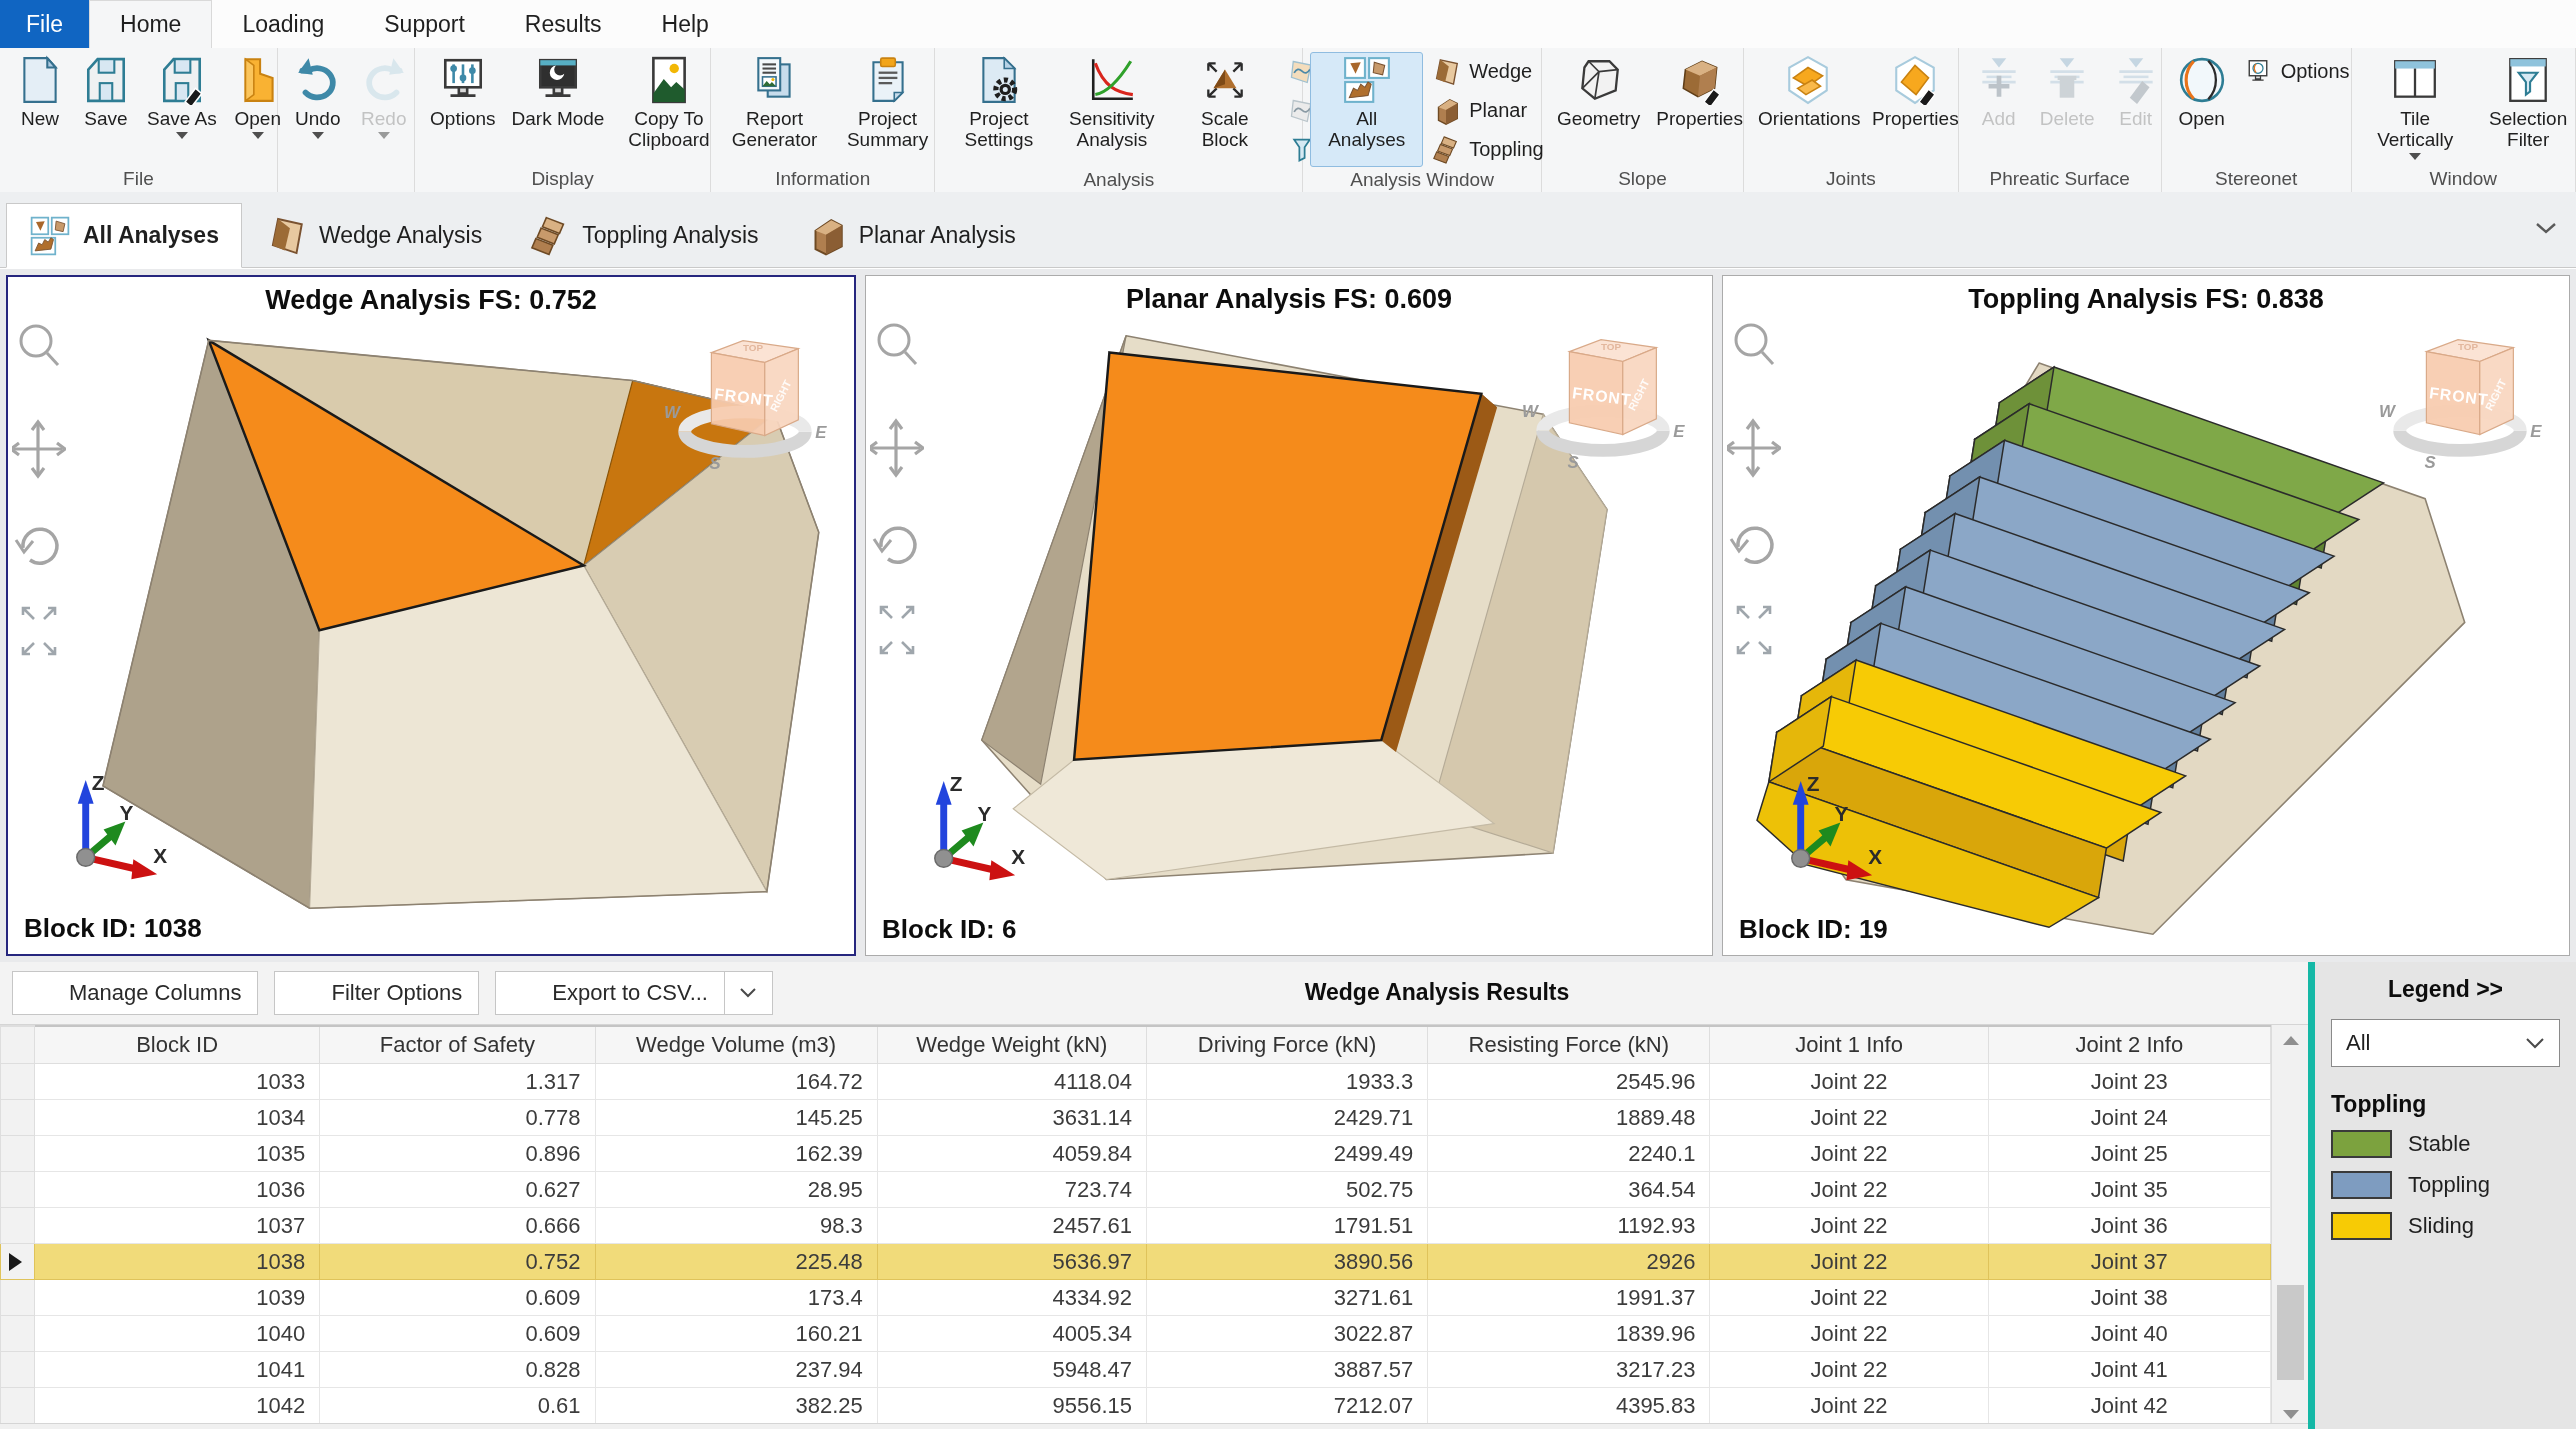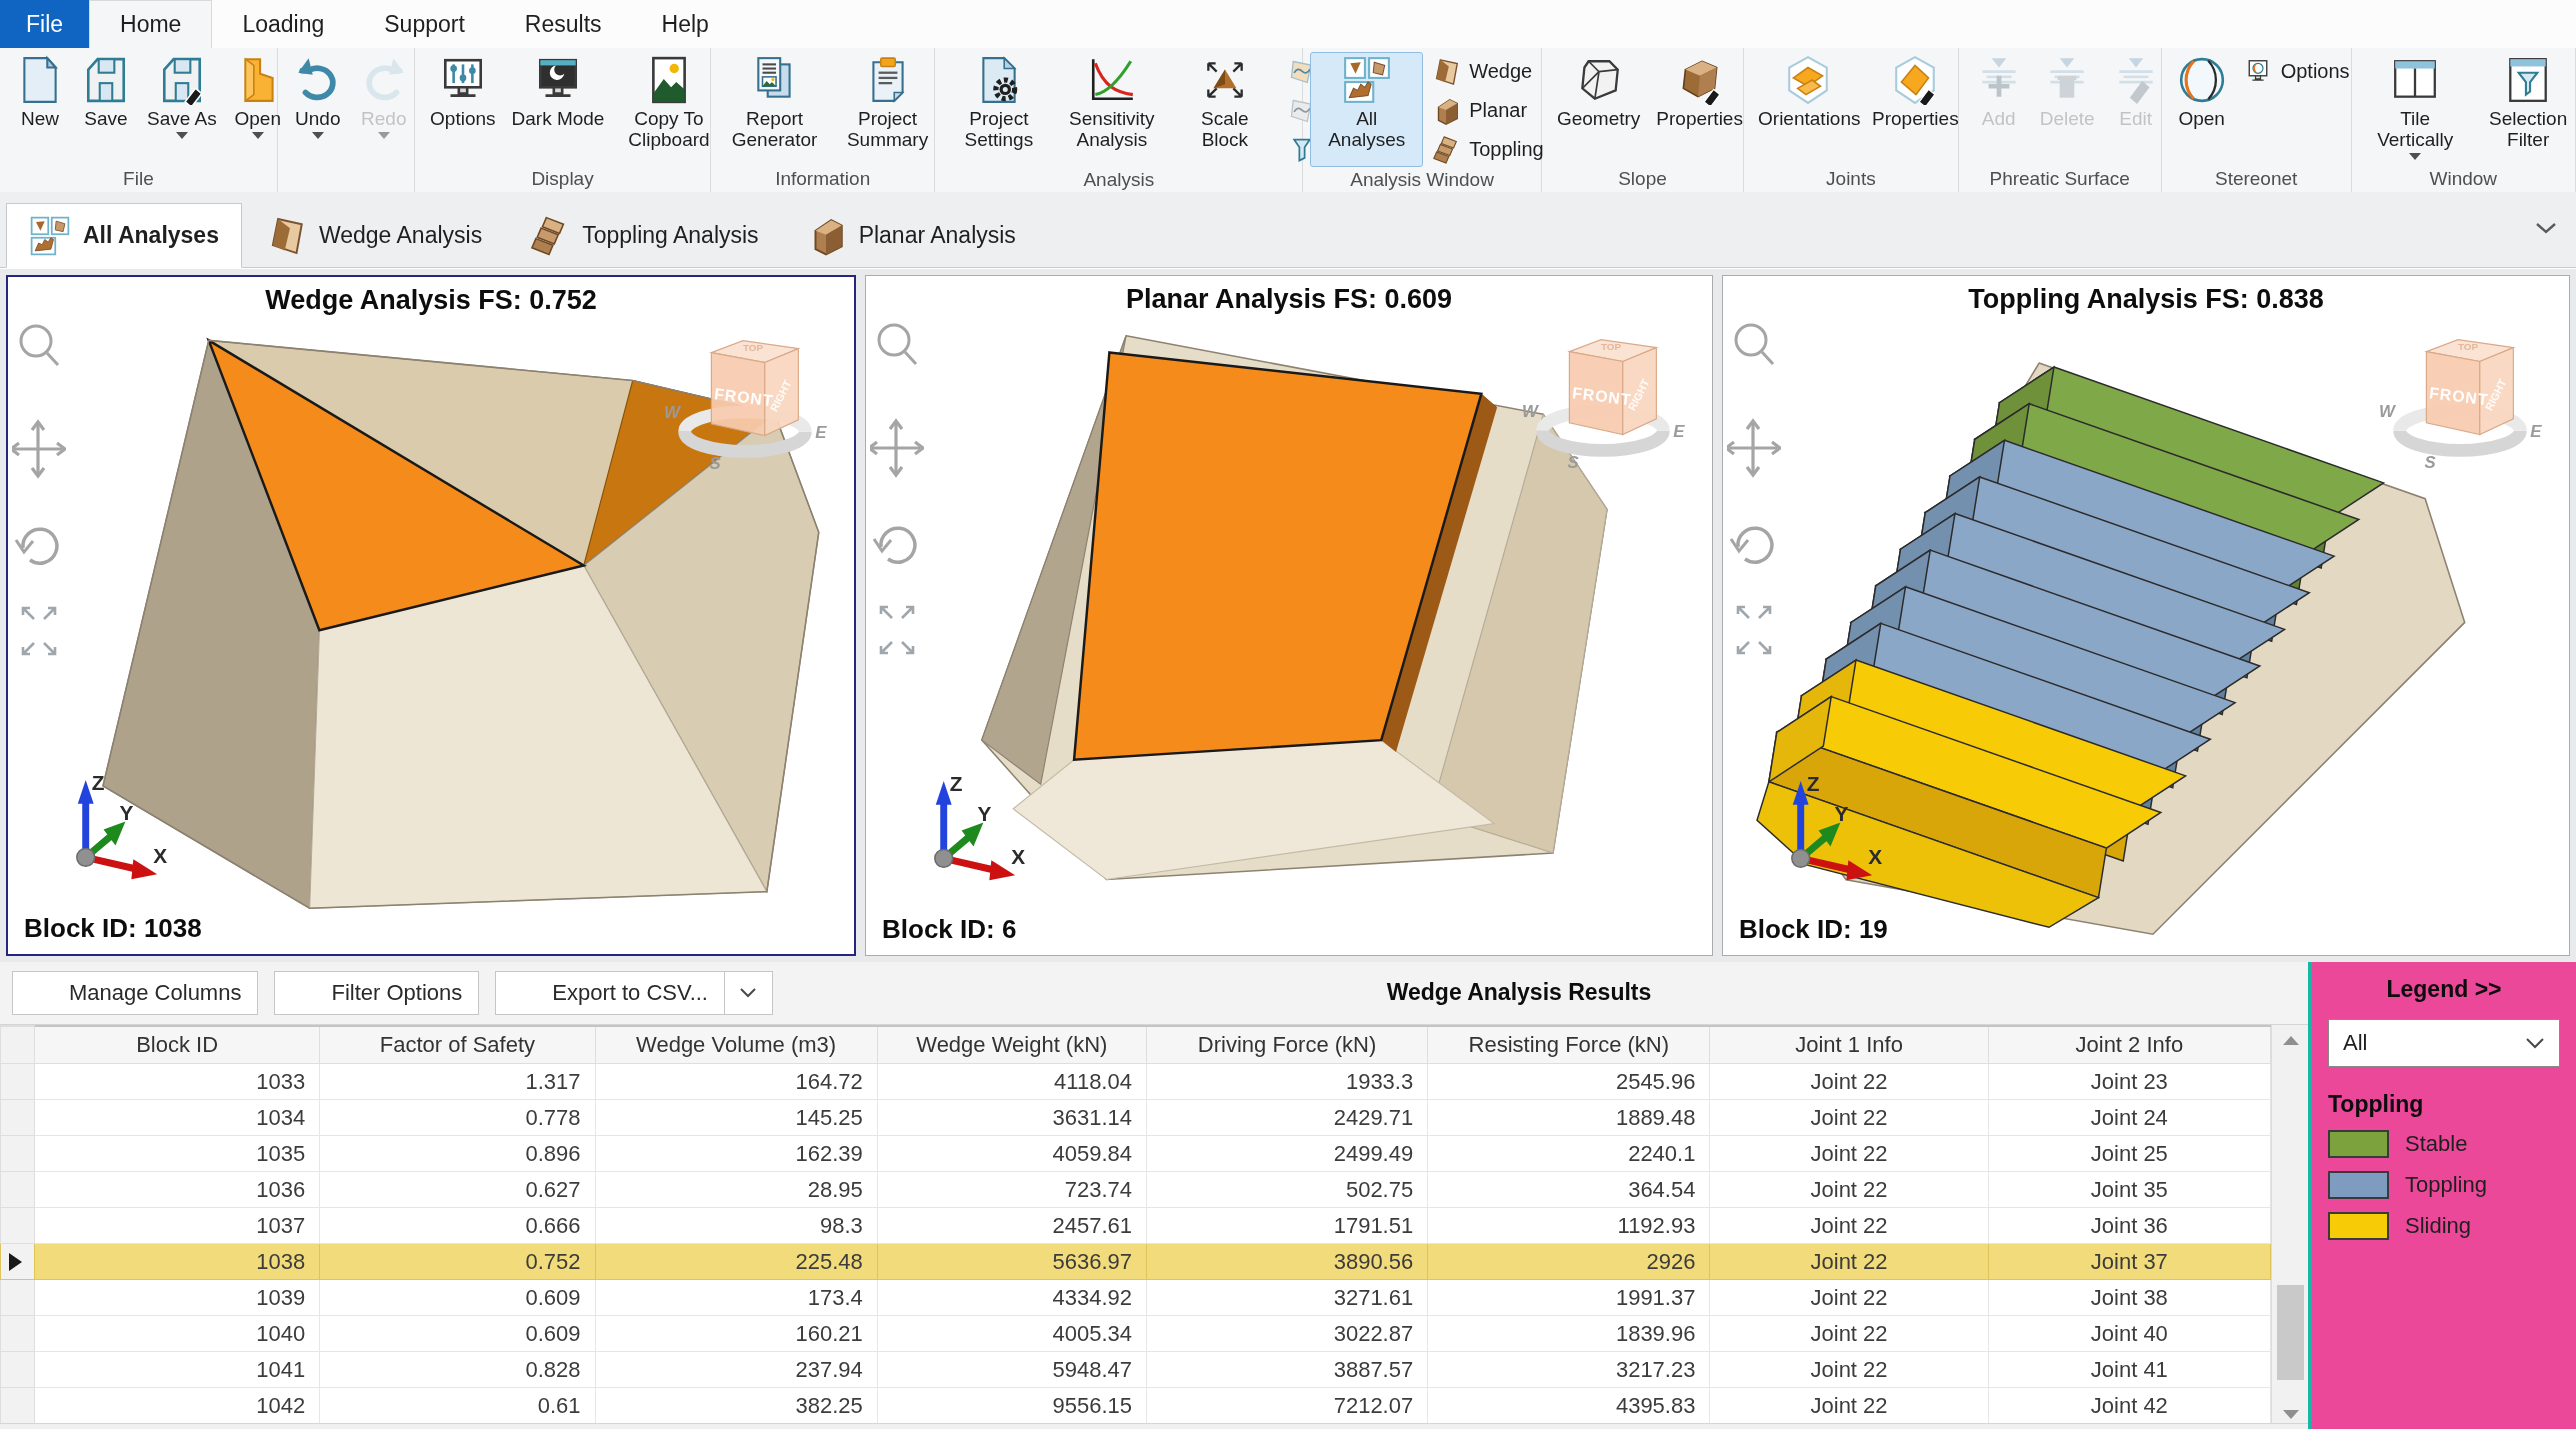--- a/index.html
+++ b/index.html
@@ -52,40 +52,40 @@
   .cube-front{font:bold 16px "Liberation Sans",sans-serif;fill:#fff;letter-spacing:1px}
   .cube-top{font:bold 10px "Liberation Sans",sans-serif;fill:#E3B79D}
   .cube-side{font:bold 11px "Liberation Sans",sans-serif;fill:#fff;opacity:.9}
   .ax{font:bold 21px "Liberation Sans",sans-serif;fill:#2b2b2b}
   
   .results-toolbar{position:absolute;top:962px;left:0;width:2308px;height:63px;background:#F3F3F3;border-bottom:1px solid #D5D5D5;display:flex;align-items:center;padding-left:12px;gap:16px;box-sizing:border-box}
   .tb-btn{display:flex;align-items:center;gap:10px;background:#fff;border:1px solid #C6C6C6;height:44px;padding:0 16px;font-size:22px;color:#2a2a2a;box-sizing:border-box}
   .tb-btn .ic{width:30px;height:30px}
   .export-group{display:flex}
   .export-chev{width:48px;height:44px;background:#fff;border:1px solid #C6C6C6;border-left:none;display:flex;align-items:center;justify-content:center;box-sizing:border-box}
-  .results-title{position:absolute;top:979px;left:1519px;transform:translateX(-50%);font-size:23px;font-weight:bold;color:#0d0d0d}
+  .results-title{position:absolute;top:979px;left:1437px;transform:translateX(-50%);font-size:23px;font-weight:bold;color:#0d0d0d}
   .table-clip{position:absolute;top:1025px;left:0;width:2271px;height:404px;overflow:hidden;background:#fff}
   table{border-collapse:collapse;table-layout:fixed;width:2271px}
   th{height:34px;background:#F6F6F6;border:1px solid #DEDEDE;border-top:2px solid #C4C4C4;font-size:22px;font-weight:normal;color:#333}
   td{height:35px;border:1px solid #E6E6E6;font-size:22px;color:#3c3c3c;padding:0 14px;white-space:nowrap;overflow:hidden;background:#fff}
   td.num{text-align:right} td.ctr{text-align:center}
   td.gutter,th.gutter{background:#F2F2F2;border-color:#DEDEDE;padding:0}
   tr.selected td{background:var(--highlight-row);border-color:#DFC35B}
   tr.selected td.gutter{background:#F2F2F2;position:relative}
   tr.selected td.gutter::after{content:'';position:absolute;left:8px;top:50%;margin-top:-9px;width:0;height:0;
       border-top:9px solid transparent;border-bottom:9px solid transparent;border-left:13px solid #1a1a1a}
   .vscroll{position:absolute;left:2271px;top:1025px;width:38px;height:404px;background:#F1F1F1;border-left:1px solid #DCDCDC;box-sizing:border-box}
   .vs-arrow{position:absolute;left:0;width:100%;height:30px;display:flex;align-items:center;justify-content:center}
   .vs-up{top:0}.vs-dn{bottom:0}
   .tri-up{width:0;height:0;border-left:8px solid transparent;border-right:8px solid transparent;border-bottom:9px solid #8f8f8f}
   .tri-dn{width:0;height:0;border-left:8px solid transparent;border-right:8px solid transparent;border-top:9px solid #8f8f8f}
   .vs-thumb{position:absolute;left:5px;right:5px;top:260px;height:95px;background:#C9C9C9}
   .hstrip{position:absolute;left:0;top:1423px;width:2308px;height:7px;background:#F0F0F0;border-top:1px solid #D5D5D5;box-sizing:border-box}
   
-  .legend{position:absolute;left:2308px;top:962px;right:0;bottom:0;background:#ec4899;border-left:4px solid #14b8a6;padding:14px 16px 0;box-sizing:border-box}
+  .legend{position:absolute;left:2308px;top:962px;right:0;bottom:0;background:#e5e5e5;border-left:7px solid #14b8a6;padding:14px 16px 0;box-sizing:border-box}
   .legend-hdr{text-align:center;font-size:23px;font-weight:bold;color:#0d0d0d}
   .legend-dd{margin-top:16px;height:46px;background:#fff;border:1px solid #8a8a8a;display:flex;align-items:center;justify-content:space-between;padding:0 14px;font-size:22px;color:#1f1f1f}
   .legend-sec{font-size:23px;font-weight:bold;margin:24px 0 12px;color:#0d0d0d}
   .legend-item{display:flex;align-items:center;gap:16px;margin-bottom:13px}
   .legend-chip{width:61px;height:28px;border:2px solid #3a3a3a;box-sizing:border-box}
   .legend-lbl{font-size:22px;color:#1f1f1f}
 </style>
 </head>
 <body>
 

